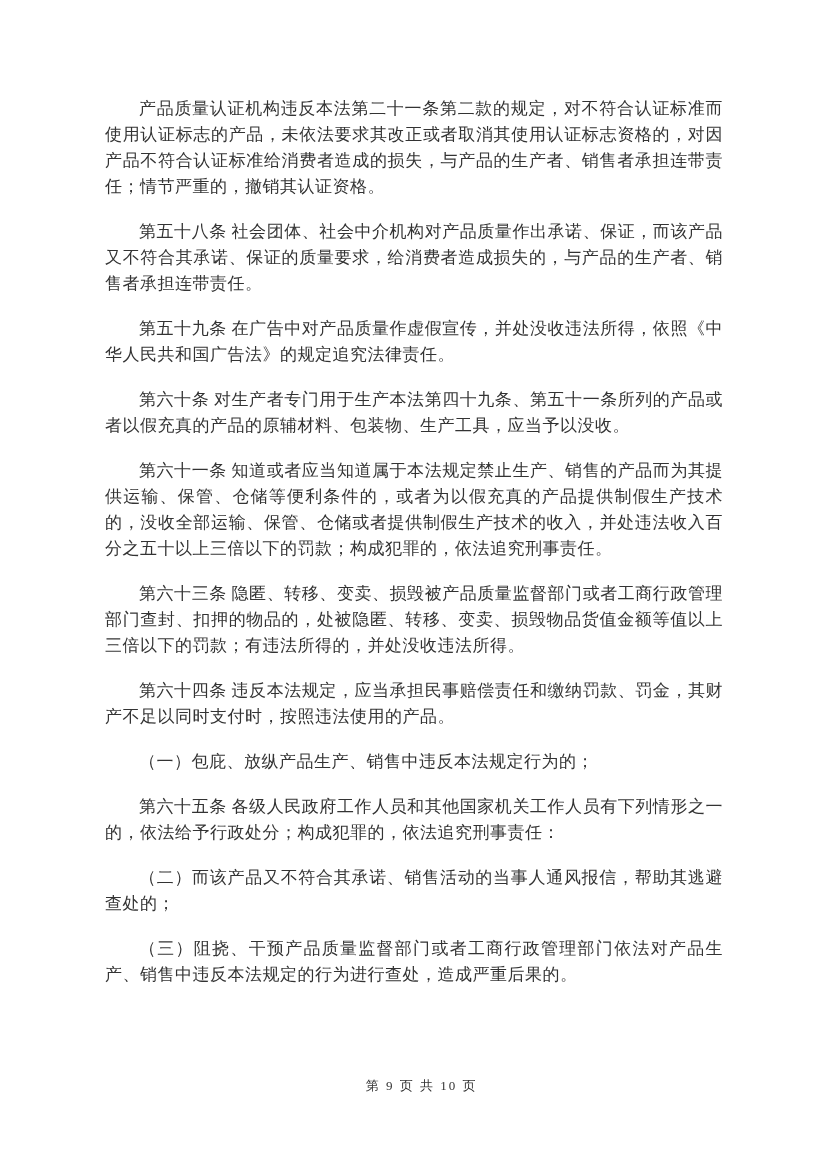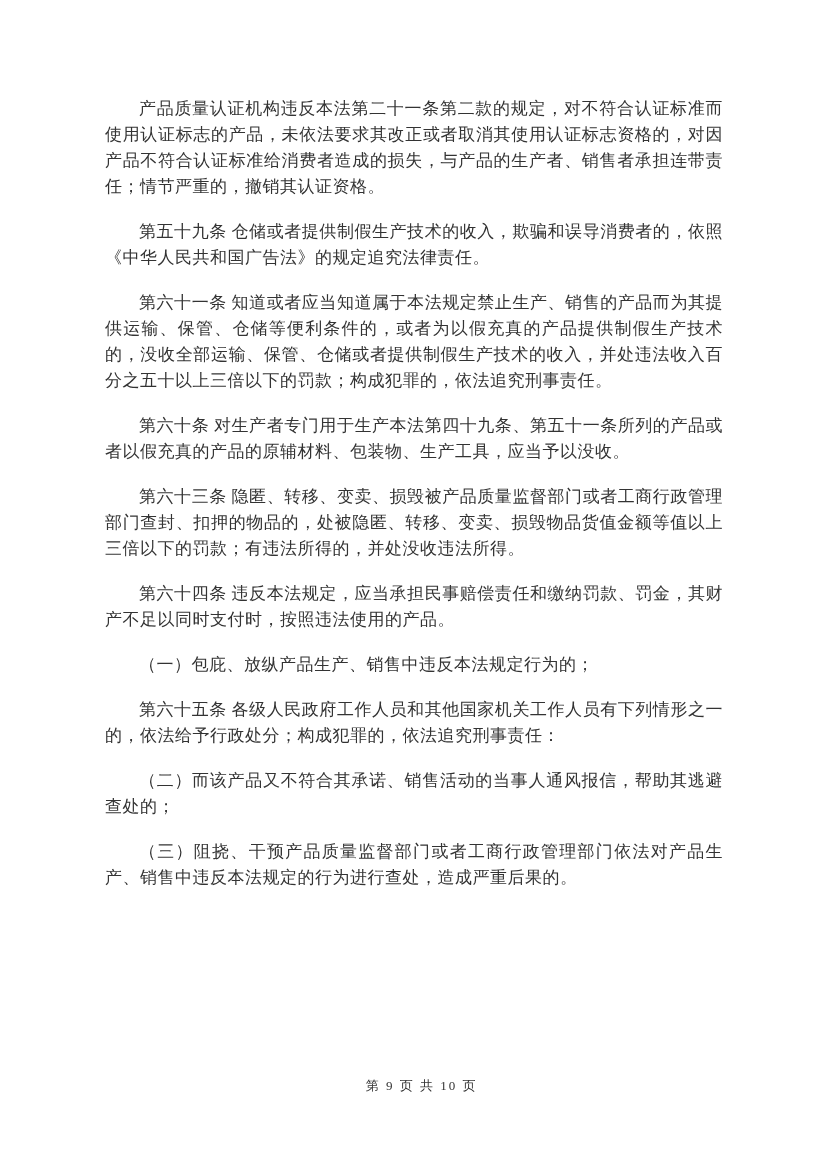--- a/index.html
+++ b/index.html
@@ -46,23 +46,24 @@
     letter-spacing: 2px;
   }
 </style>
 </head>
 <body>
 
 <div class="page">
   <div class="content">
 
   <p class="para">产品质量认证机构违反本法第二十一条第二款的规定，对不符合认证标准而使用认证标志的产品，未依法要求其改正或者取消其使用认证标志资格的，对因产品不符合认证标准给消费者造成的损失，与产品的生产者、销售者承担连带责任；情节严重的，撤销其认证资格。</p>
-      <p class="para">第五十九条 仓储或者提供制假生产技术的收入，欺骗和误导消费者的，依照《中华人民共和国广告法》的规定追究法律责任。</p>
+      <p class="para">第五十八条 社会团体、社会中介机构对产品质量作出承诺、保证，而该产品又不符合其承诺、保证的质量要求，给消费者造成损失的，与产品的生产者、销售者承担连带责任。</p>
+      <p class="para">第五十九条 在广告中对产品质量作虚假宣传，并处没收违法所得，依照《中华人民共和国广告法》的规定追究法律责任。</p>
+      <p class="para">第六十条 对生产者专门用于生产本法第四十九条、第五十一条所列的产品或者以假充真的产品的原辅材料、包装物、生产工具，应当予以没收。</p>
       <p class="para">第六十一条 知道或者应当知道属于本法规定禁止生产、销售的产品而为其提供运输、保管、仓储等便利条件的，或者为以假充真的产品提供制假生产技术的，没收全部运输、保管、仓储或者提供制假生产技术的收入，并处违法收入百分之五十以上三倍以下的罚款；构成犯罪的，依法追究刑事责任。</p>
-      <p class="para">第六十条 对生产者专门用于生产本法第四十九条、第五十一条所列的产品或者以假充真的产品的原辅材料、包装物、生产工具，应当予以没收。</p>
       <p class="para">第六十三条 隐匿、转移、变卖、损毁被产品质量监督部门或者工商行政管理部门查封、扣押的物品的，处被隐匿、转移、变卖、损毁物品货值金额等值以上三倍以下的罚款；有违法所得的，并处没收违法所得。</p>
       <p class="para">第六十四条 违反本法规定，应当承担民事赔偿责任和缴纳罚款、罚金，其财产不足以同时支付时，按照违法使用的产品。</p>
       <p class="para">（一）包庇、放纵产品生产、销售中违反本法规定行为的；</p>
       <p class="para">第六十五条 各级人民政府工作人员和其他国家机关工作人员有下列情形之一的，依法给予行政处分；构成犯罪的，依法追究刑事责任：</p>
       <p class="para">（二）而该产品又不符合其承诺、销售活动的当事人通风报信，帮助其逃避查处的；</p>
       <p class="para">（三）阻挠、干预产品质量监督部门或者工商行政管理部门依法对产品生产、销售中违反本法规定的行为进行查处，造成严重后果的。</p>
     </div>
   <div class="footer">
     <span>第 9 页 共 10 页</span>
   </div>

